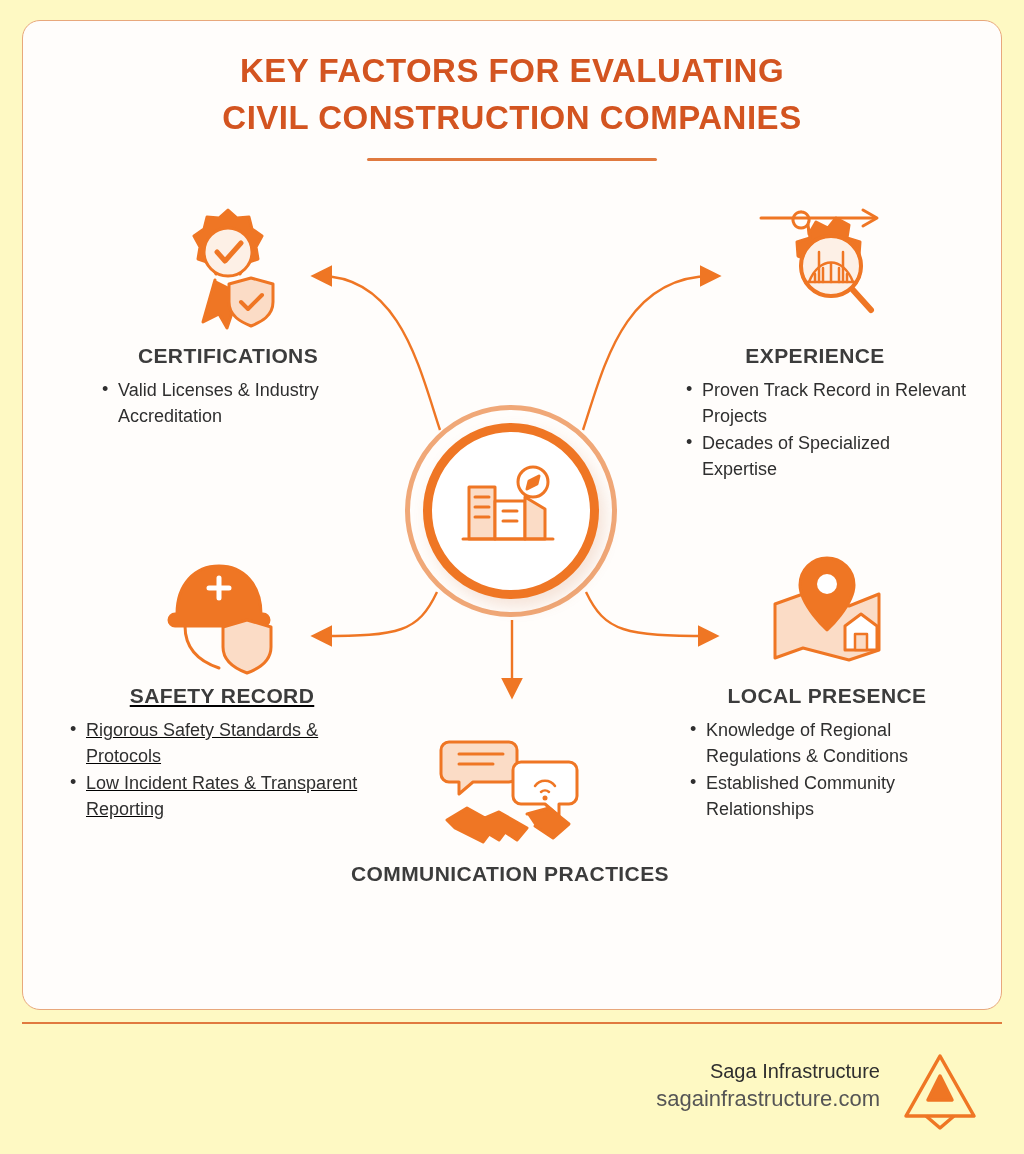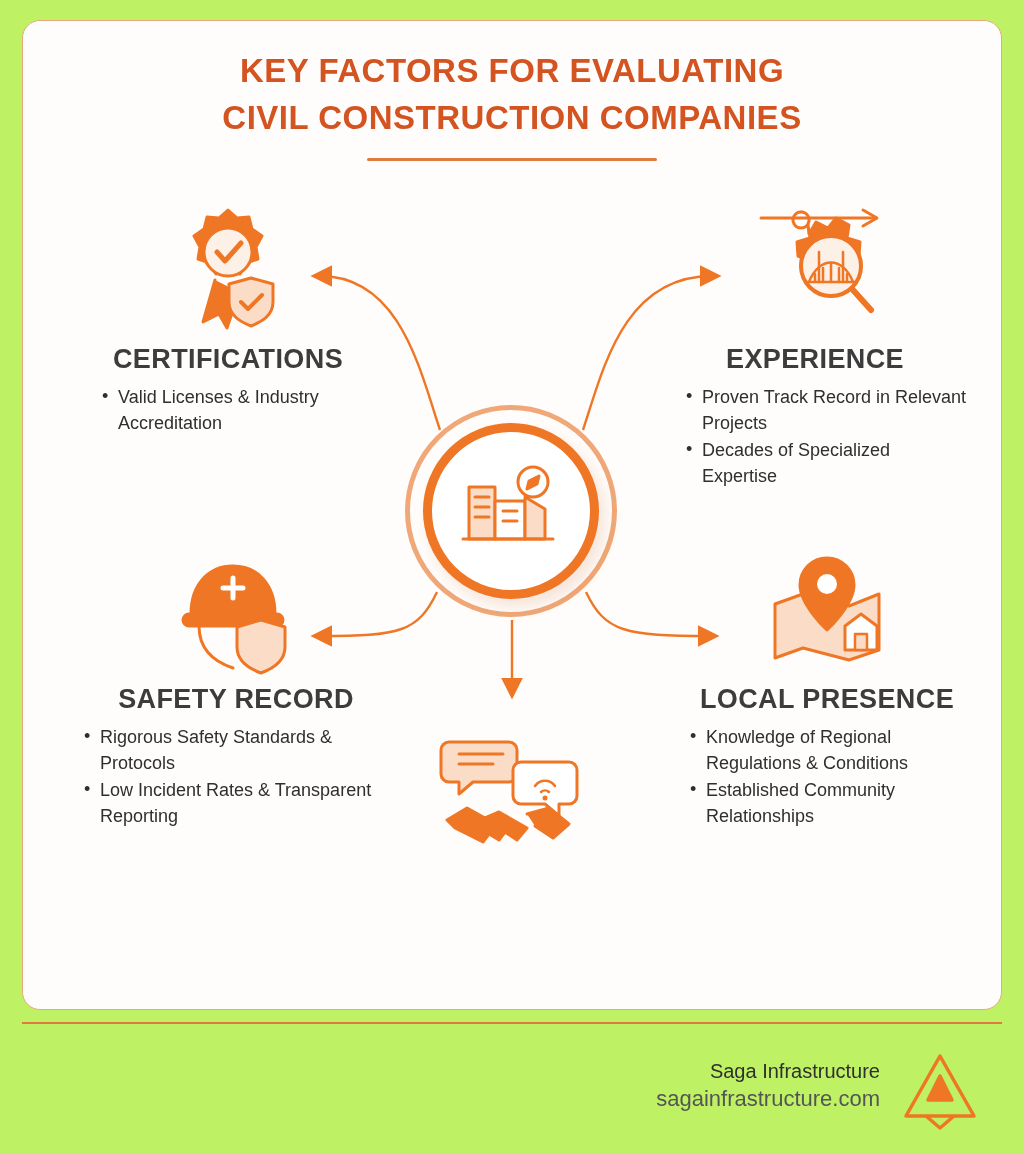--- a/index.html
+++ b/index.html
@@ -5,21 +5,21 @@
   * { box-sizing: border-box; margin: 0; padding: 0; }
   html, body {
     width: 1024px; height: 1154px;
     background: #ffffff;
     font-family: "Liberation Sans", sans-serif;
     overflow: hidden;
   }
   #infographic {
     position: relative;
     width: 1024px; height: 1154px;
-    background: #bef264;
+    background: #fef9c3;
   }
   .card {
     position: absolute;
     left: 22px; top: 20px;
     width: 980px; height: 990px;
     border: 1.5px solid #e8a87c;
     border-radius: 18px;
     background: #fffdfb;
   }
   .title-wrap {
@@ -62,21 +62,21 @@
     border: 9px solid #ef7624;
     background: #ffffff;
     box-shadow: 6px 8px 16px rgba(200,110,60,0.18);
   }
   .hub-icon { position: absolute; left: 44px; top: 44px; }
 
   
   .node { position: absolute; }
   .node-icon { display: block; margin: 0 auto; }
   .node-title {
-    font-size: 27px;
+    font-size: 21px;
     font-weight: bold;
     color: #3c3c3c;
     letter-spacing: 0.4px;
     text-align: center;
     margin-top: 4px;
   }
   .node ul {
     margin-top: 10px;
     list-style: none;
   }
@@ -97,21 +97,21 @@
   }
 
   
   #node-certifications { left: 78px;  top: 200px;  width: 300px; }
   #node-certifications .node-title { text-align: center; }
   #node-certifications ul { padding-left: 24px; }
 
   #node-experience    { left: 660px; top: 200px;  width: 310px; }
   #node-experience ul { padding-left: 26px; }
 
-  #node-safety        { left: 76px;  top: 540px;  width: 320px; }
+  #node-safety        { left: 62px;  top: 540px;  width: 320px; text-decoration: underline; }
   #node-safety ul     { padding-left: 8px; }
 
   #node-local         { left: 672px; top: 540px;  width: 310px; }
   #node-local ul      { padding-left: 18px; }
 
   #node-communication { left: 290px; top: 728px;  width: 440px; }
   #node-communication ul { padding-left: 28px; }
   #node-communication li { text-align: left; }
 
   .arrows { position: absolute; left: 0; top: 0; width: 1024px; height: 1014px; pointer-events: none; }
@@ -287,20 +287,21 @@
         <line x1="34" y1="26" x2="78" y2="26"></line>
         <line x1="34" y1="36" x2="68" y2="36"></line>
         <path d="M96,34 h48 a8,8 0 0 1 8,8 v26 a8,8 0 0 1 -8,8 h-10 v12 l-14,-12 h-24 a8,8 0 0 1 -8,-8 v-26 a8,8 0 0 1 8,-8 z" fill="#ffffff" stroke="#ef7624"></path>
         <path d="M110,58 a12,12 0 0 1 20,0" stroke-width="2.5"></path>
         <path d="M116,64 a6,6 0 0 1 8,0" stroke-width="2.5"></path>
         <circle cx="120" cy="70" r="2.5" fill="#ef7624" stroke="none"></circle>
         <path d="M22,92 l20,-12 18,10 14,-6 28,16 -10,12 -12,-8 -6,8 -10,-6 -6,8 -28,-14 z" fill="#ef7624" stroke="#ef7624"></path>
         <path d="M102,86 l22,-6 20,16 -16,14 -18,-12" fill="#ef7624" stroke="#ef7624"></path>
       </g>
     </svg>
+    <div class="node-title">COMMUNICATION PRACTICES</div>
   </div>
 
   <div class="footer-rule"></div>
 
   <div class="footer">
     <div class="brand">
       <div class="brand-name">Saga Infrastructure</div>
       <div class="brand-url">sagainfrastructure.com</div>
     </div>
     <svg class="logo-mark" viewBox="0 0 80 82">

